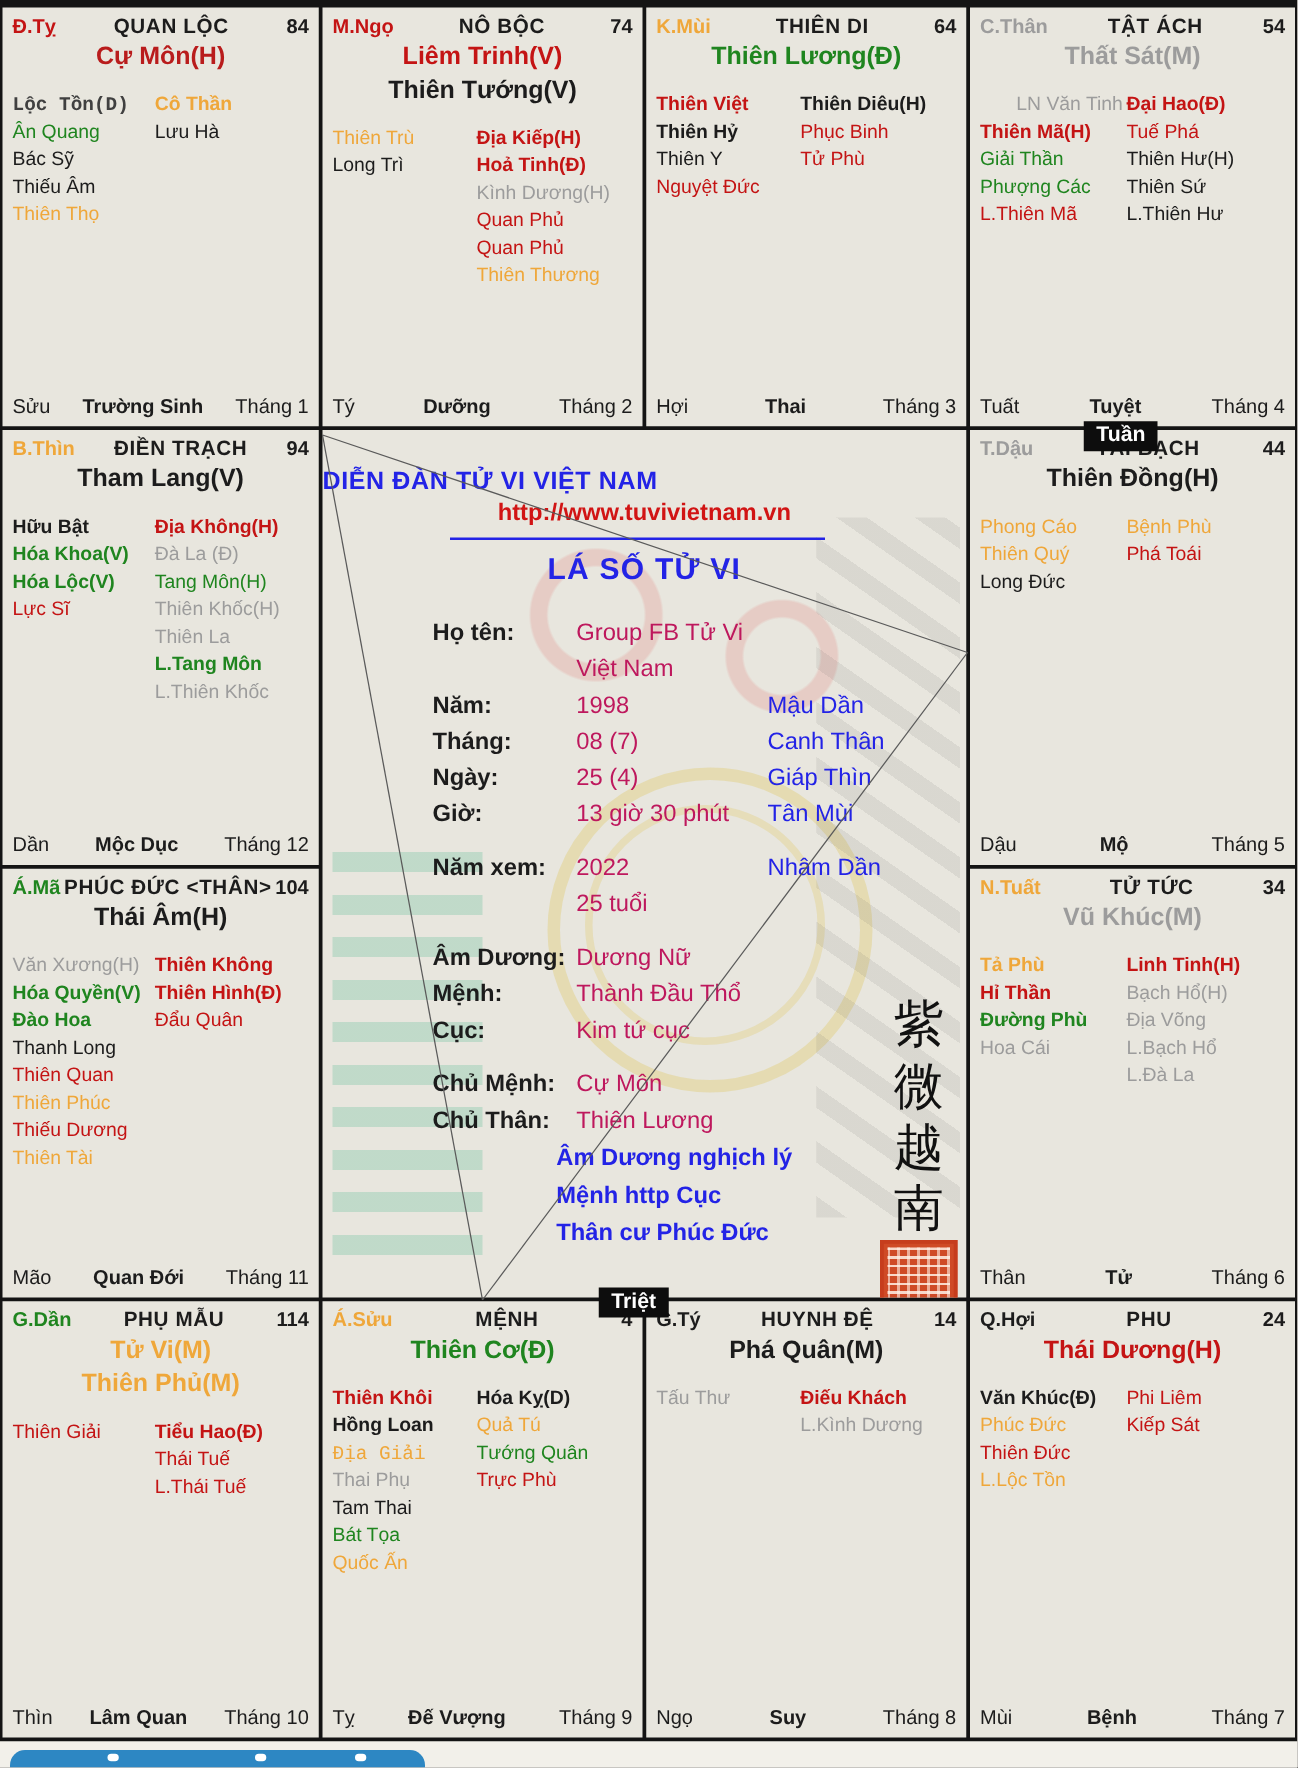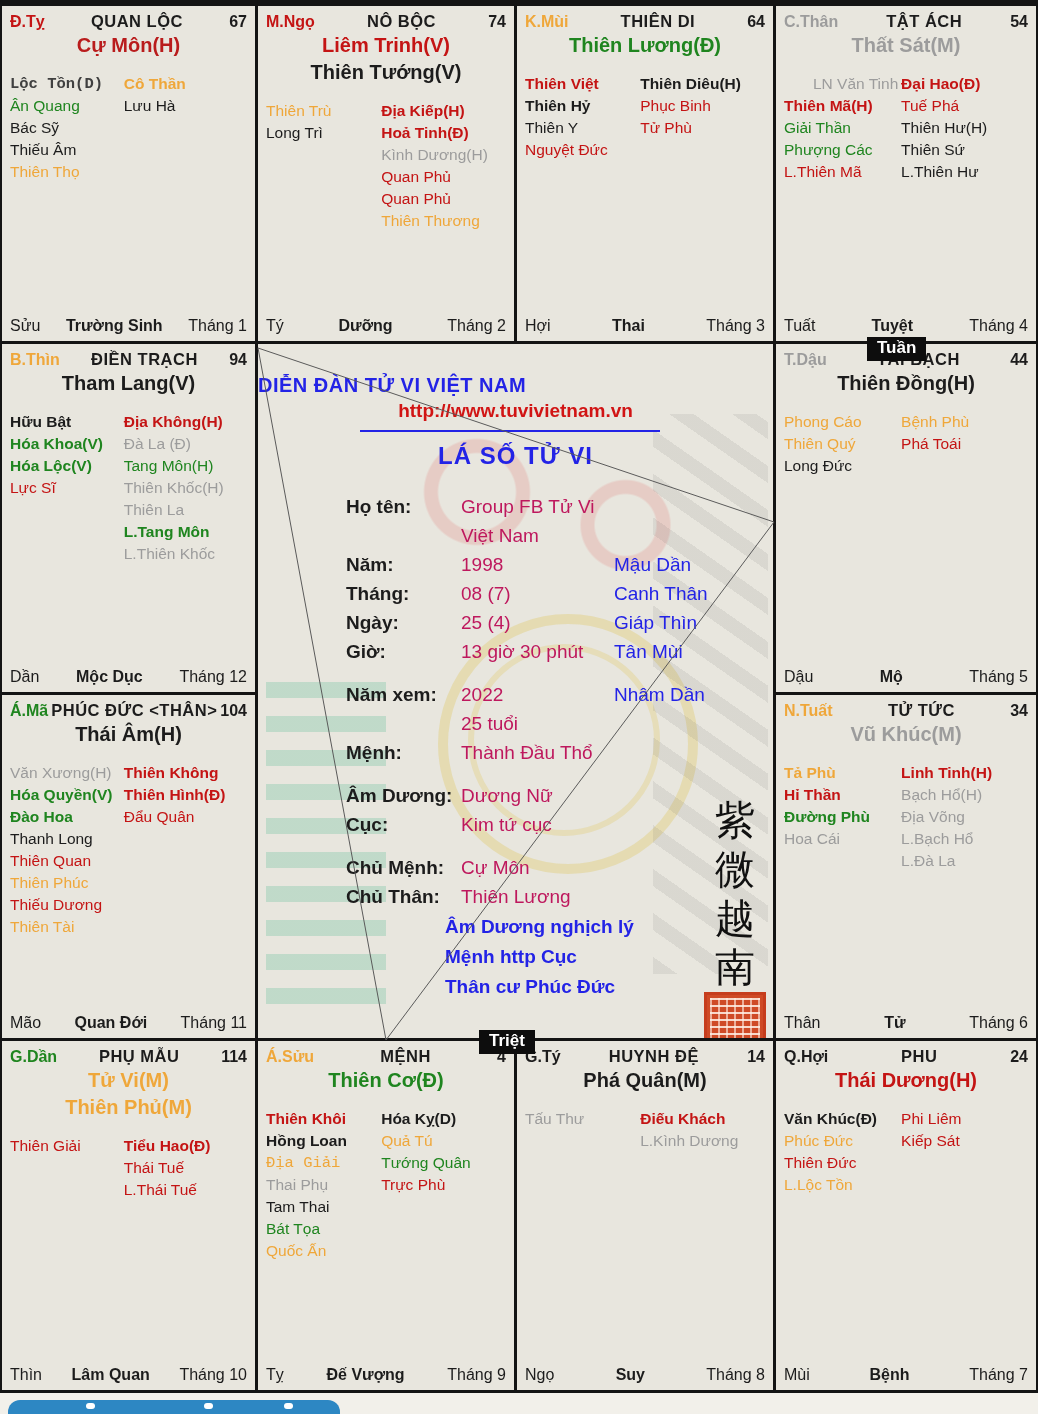--- a/index.html
+++ b/index.html
@@ -71,21 +71,21 @@
 <body>
 
 <div class="stage">
 
   <div class="grid">
 
     <div class="cell palace" style="grid-area: 1 / 1;">
         <div class="phead">
           <span class="pbranch" style="color: rgb(196, 20, 20);">Đ.Tỵ</span>
           <span class="pname">QUAN LỘC</span>
-          <span class="pnum">67</span>
+          <span class="pnum">84</span>
         </div>
         <div class="pmain">
           <div style="color: #b91c1c;">Cự Môn(H)</div>
         </div>
         <div class="pstars">
           <div class="colL">
             <div style="color: #404040; font-weight: bold; font-family: Liberation Mono, monospace;">Lộc Tồn(D)</div>
             <div style="color: rgb(31, 133, 31);">Ân Quang</div>
             <div style="color: rgb(28, 28, 28);">Bác Sỹ</div>
             <div style="color: rgb(28, 28, 28);">Thiếu Âm</div>
@@ -461,28 +461,28 @@
             <div class="crow gap">
               <span class="cl">Năm xem:</span>
               <span class="cv">2022</span>
               <span class="ce">Nhâm Dần</span>
             </div>
             <div class="crow">
               <span class="cl"></span>
               <span class="cv">25 tuổi</span>
               <span class="ce"></span>
             </div>
-            <div class="crow">
-              <span class="cl">Mệnh:</span>
-              <span class="cv">Thành Đầu Thổ</span>
-              <span class="ce"></span>
-            </div>
             <div class="crow gap">
               <span class="cl">Âm Dương:</span>
               <span class="cv">Dương Nữ</span>
+              <span class="ce"></span>
+            </div>
+            <div class="crow">
+              <span class="cl">Mệnh:</span>
+              <span class="cv">Thành Đầu Thổ</span>
               <span class="ce"></span>
             </div>
             <div class="crow">
               <span class="cl">Cục:</span>
               <span class="cv">Kim tứ cục</span>
               <span class="ce"></span>
             </div>
             <div class="crow gap">
               <span class="cl">Chủ Mệnh:</span>
               <span class="cv">Cự Môn</span>

